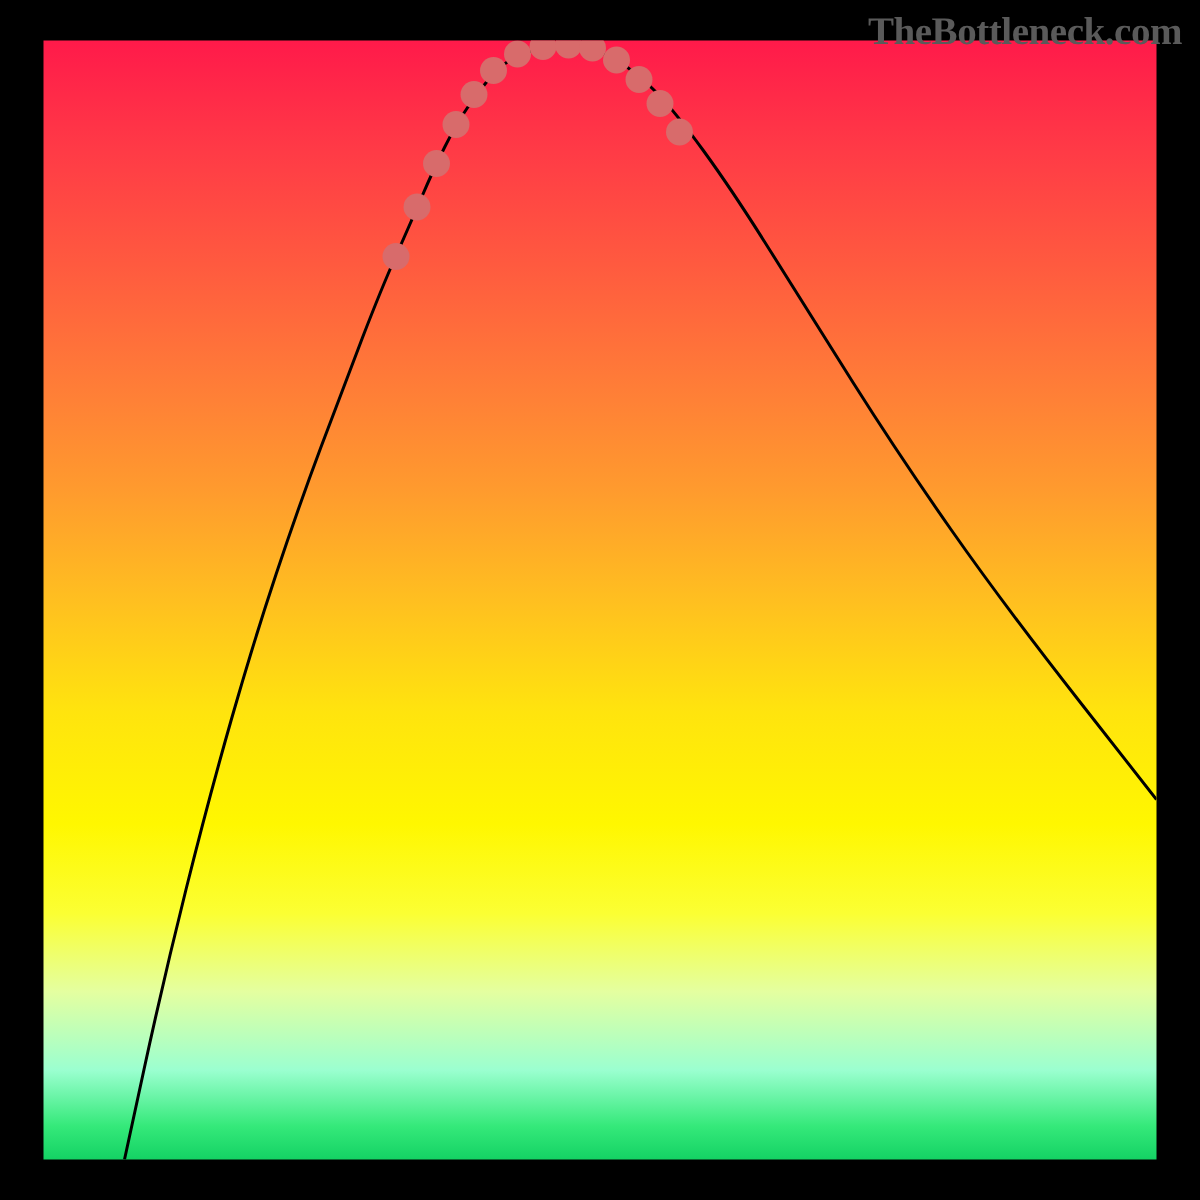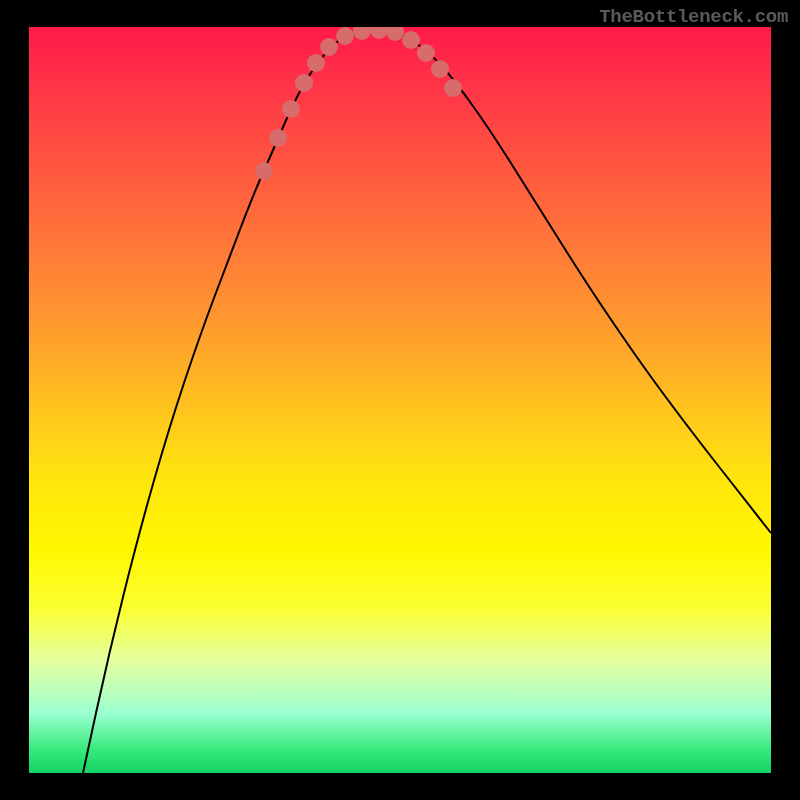--- a/index.html
+++ b/index.html
@@ -29,22 +29,22 @@
       #e4ffa0 85%,
       #9bffd0 92%,
       #35e97a 97%,
       #14d264 100%
     );
   }
   .watermark {
     position: absolute;
     top: 6px;
     right: 12px;
-    font-family: Liberation Mono, monospace;
-    font-size: 19px;
+    font-family: Liberation Serif, serif;
+    font-size: 26px;
     font-weight: 600;
     color: #5a5a5a;
     letter-spacing: -0.3px;
   }
   svg.curve {
     position: absolute;
     left: 29px;
     top: 27px;
     width: 742px;
     height: 746px;

